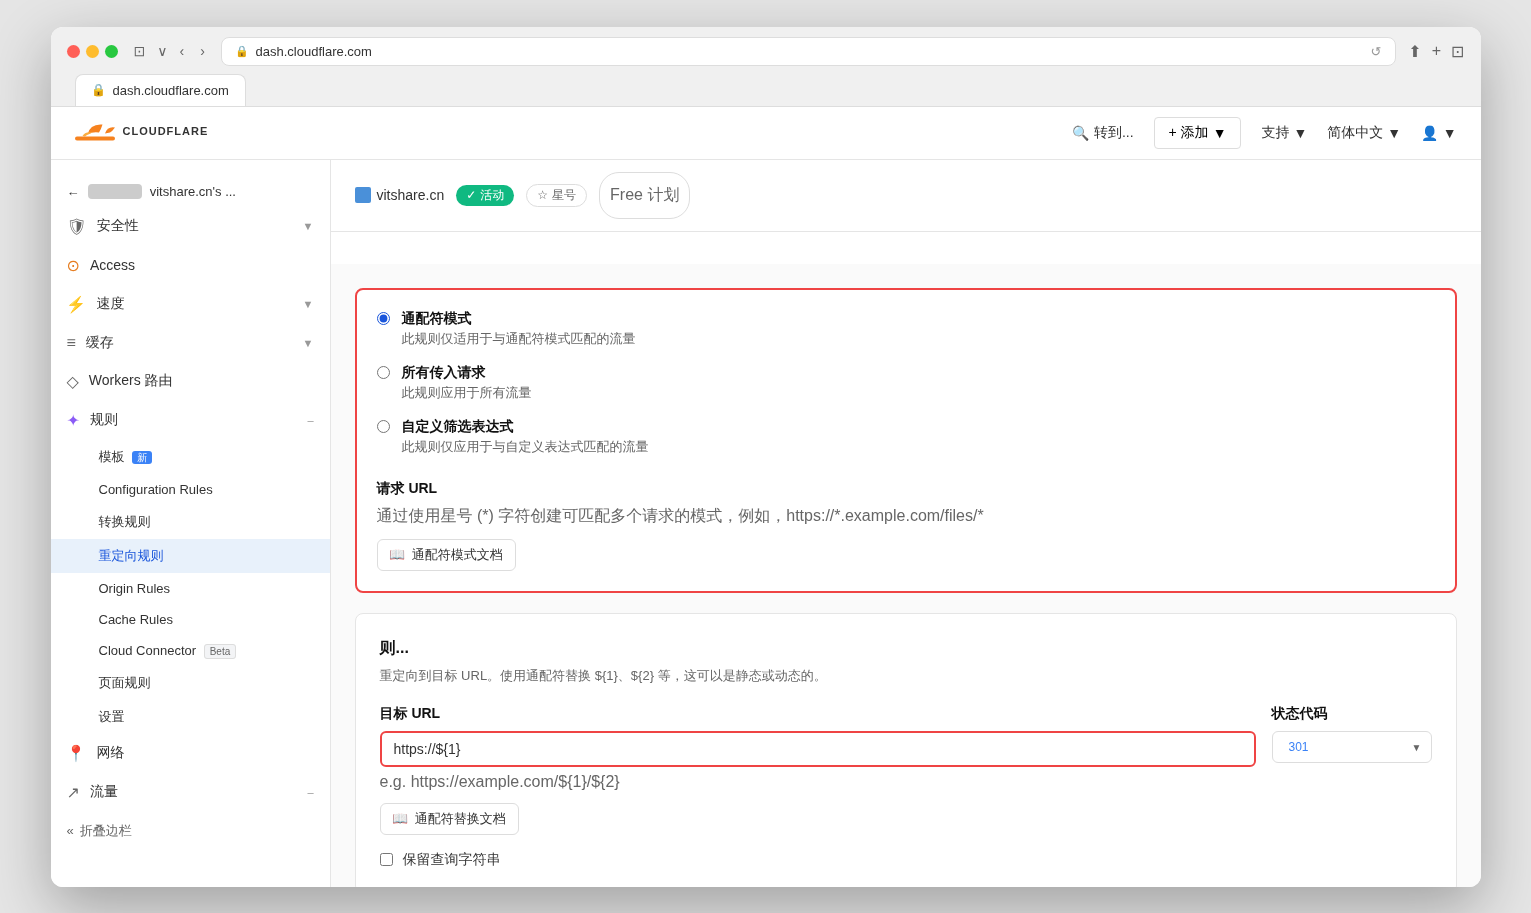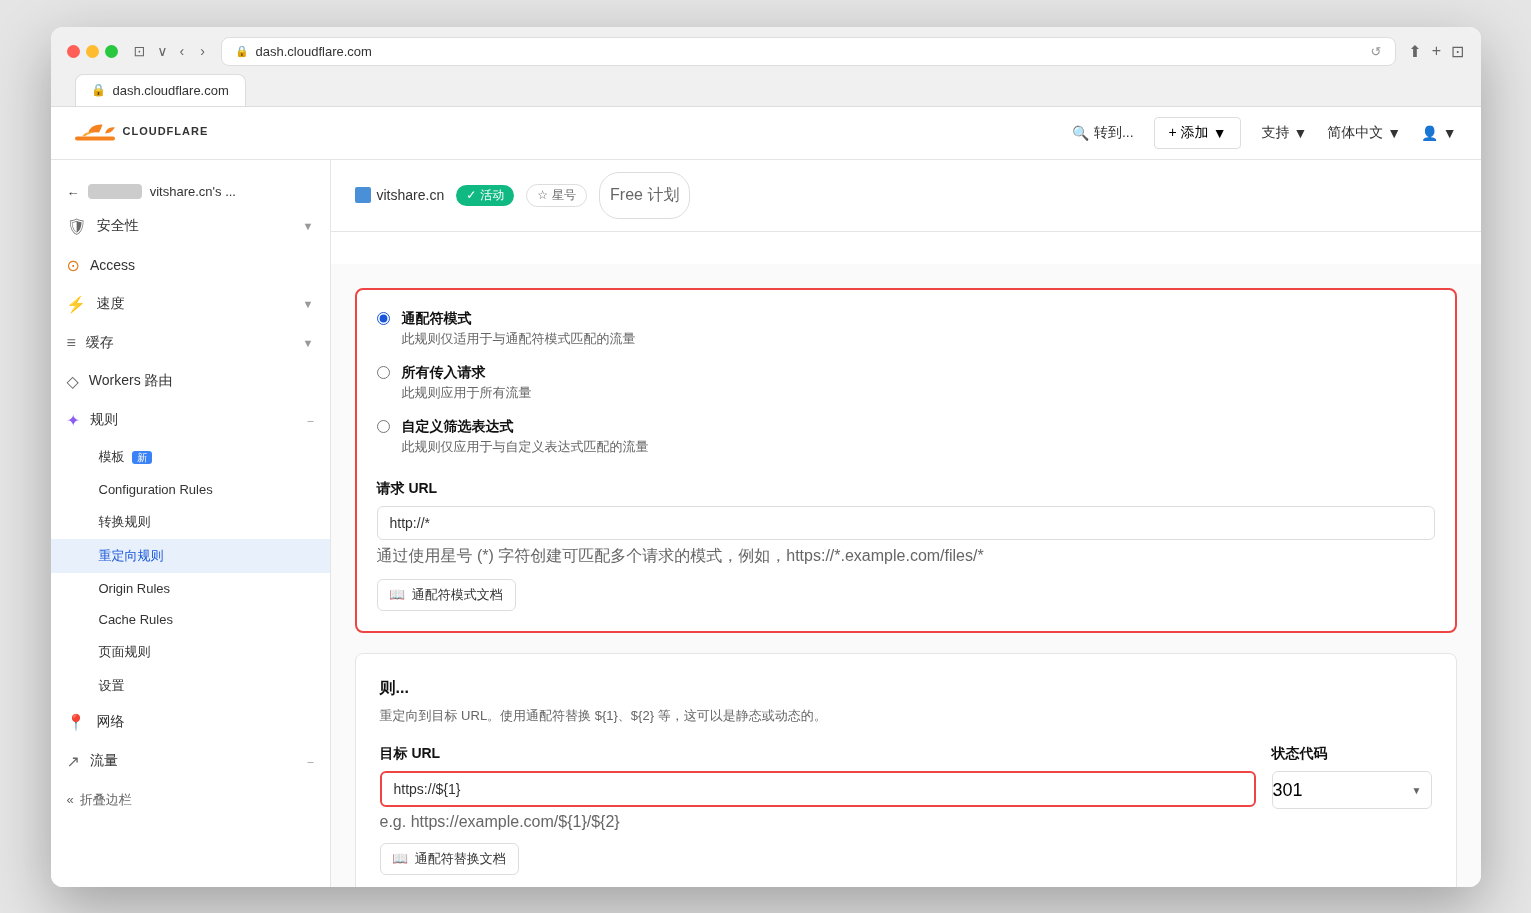--- a/index.html
+++ b/index.html
@@ -365,25 +365,25 @@
       align-items: flex-start;
     }
     .url-field-wrap {
       flex: 1;
     }
     .status-code-wrap {
       width: 160px;
     }
     .select-input {
       width: 100%;
-      padding: 8px 0;
+      padding: 8px 16px;
       border: 1px solid #ddd;
       border-radius: 6px;
-      font-size: 18px;
-      color: #000000;
+      font-size: 12px;
+      color: #3b82f6;
       background: #fff;
       appearance: none;
       cursor: pointer;
     }
     .select-wrap {
       position: relative;
     }
     .select-wrap::after {
       content: '▼';
       position: absolute;
@@ -555,20 +555,24 @@
           <span>转换规则</span>
         </div>
         <div class="sidebar-sub-item active">
           <span>重定向规则</span>
         </div>
         <div class="sidebar-sub-item">
           <span>Origin Rules</span>
         </div>
         <div class="sidebar-sub-item">
           <span>Cache Rules</span>
+        </div>
+        <div class="sidebar-sub-item">
+          <span>Cloud Connector</span>
+          <span class="badge-beta">Beta</span>
         </div>
         <div class="sidebar-sub-item">
           <span>页面规则</span>
         </div>
         <div class="sidebar-sub-item">
           <span>设置</span>
         </div>
 
         <div class="sidebar-item">
           <div class="sidebar-item-left">
@@ -634,21 +638,20 @@
                 <input type="radio" name="traffic" style="">
                 <div>
                   <div class="radio-label">自定义筛选表达式</div>
                   <div class="radio-desc">此规则仅应用于与自定义表达式匹配的流量</div>
                 </div>
               </div>
             </div>
 
             
             <label class="field-label">请求 URL</label>
-            <input type="text" class="text-input" value="http://*" style="">
             <div class="hint-text">通过使用星号 (*) 字符创建可匹配多个请求的模式，例如，https://*.example.com/files/*</div>
             <div class="doc-link">
               <span>📖</span>
               <span>通配符模式文档</span>
             </div>
           </div>
 
           <div style="background:#fff; border:1px solid #e5e5e5; border-radius:8px; padding:24px;">
             <div class="section-title">则...</div>
             <div class="section-desc">重定向到目标 URL。使用通配符替换 ${1}、${2} 等，这可以是静态或动态的。</div>

